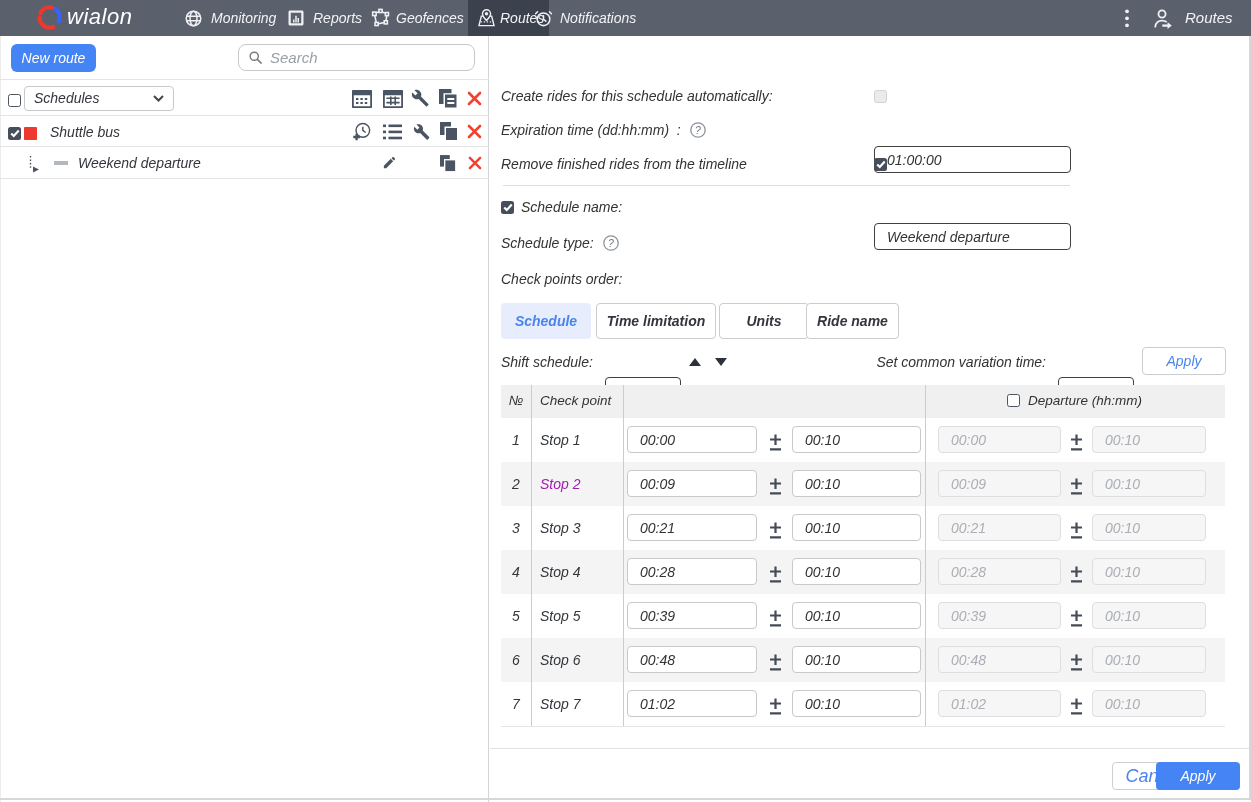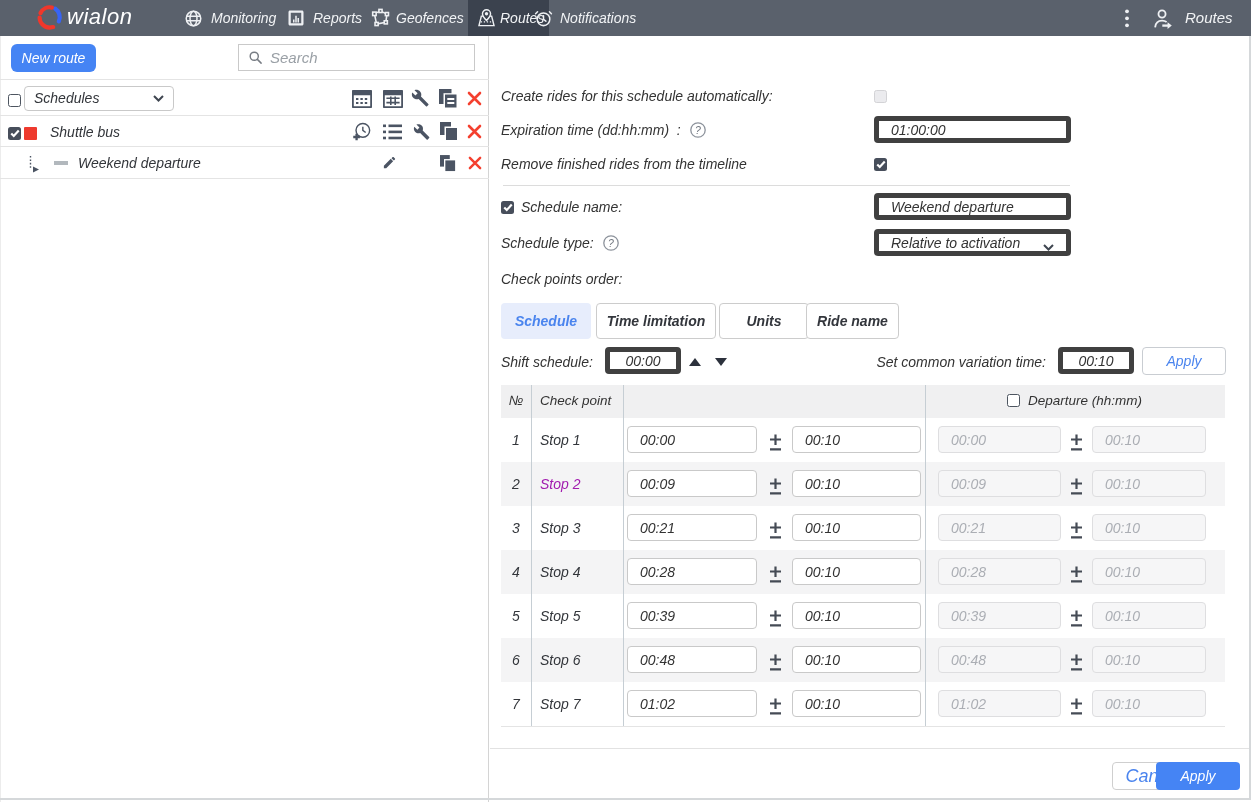--- a/index.html
+++ b/index.html
@@ -17,38 +17,38 @@
 #logotxt { position:absolute; left:67px; top:4px; color:#fff; font-size:22px;
   letter-spacing:0.5px; font-weight:400; }
 
 
 #leftpanel { position:absolute; left:0; top:36px; width:489px; height:766px;
   background:#fff; border-right:1px solid #d4d4d4; }
 #newroute { position:absolute; left:11px; top:8px; width:85px; height:28px;
   background:#4584f4; border-radius:6px; color:#fff; font-size:14px;
   display:flex; align-items:center; justify-content:center; }
 #search { position:absolute; left:238px; top:8px; width:237px; height:27px;
-  border:1px solid #c9c9c9; border-radius:0; display:flex; align-items:center; }
+  border:1px solid #c9c9c9; border-radius:8px; display:flex; align-items:center; }
 #search .ph { color:#9aa0a6; font-size:15px; margin-left:7px; }
 .lrow { position:absolute; left:0; width:489px; border-bottom:1px solid #e4e4e4; }
 .cb { position:absolute; width:13px; height:13px; border-radius:2.5px; }
 .cb-off { border:1.5px solid #4d5560; background:#fff; }
 .cb-dis { border:1px solid #d3d3d6; background:#ebebee; }
 .cb-on { background:#474e5b; display:flex; align-items:center; justify-content:center; }
 .ltext { position:absolute; font-size:14px; color:#32353a; }
 .icn { position:absolute; }
 
 #rightpanel { position:absolute; left:490px; top:36px; width:761px; height:766px; background:#fff; }
 #rphead { position:absolute; left:0; top:0; width:761px; height:35px; background:#f1f1f2;
   border-bottom:1px solid #e2e2e2; color:#3c3e42; font-size:13.5px;
   display:flex; align-items:center; padding-left:11px; }
 .flabel { position:absolute; font-size:14px; color:#333; white-space:nowrap; }
-.tinput { position:absolute; left:384px; width:197px; height:27px; border:5px solid #404040;
+.tinput { position:absolute; left:384px; width:197px; height:27px; border:1px solid #404040;
   border-radius:4px; font-size:14px; color:#333; display:flex; align-items:center;
-  padding-left:12px; background:#fff; }
+  padding-left:12px; background:#fff;margin-top:30px; }
 .sel-arrow { position:absolute; right:12px; top:10px; }
 
 .tab { position:absolute; top:267px; height:36px; border-radius:4px; font-size:14px;
   font-weight:700; color:#33363c; display:flex; align-items:center; justify-content:center;
   border:1px solid #ccc; background:#fff; }
 .tabactive { background:#e7edfc; border:none; color:#4a84ee; }
 
 #tbl { position:absolute; left:11px; top:349px; width:724px; }
 .throw { position:absolute; left:0; width:724px; height:33px; background:#f0f0f1;
   font-size:13.5px; color:#333; }
@@ -253,25 +253,20 @@
         </svg>
       </div>
     <div class="flabel" style="left:31px;top:163px">Schedule name:</div>
     <div class="tinput" style="top:157px">Weekend departure</div>
 
     <div class="flabel" style="left:11px;top:199px">Schedule type:</div>
     <svg class="abs" style="left:113px;top:199px" width="16" height="16" viewBox="0 0 16 16">
         <circle cx="8" cy="8" r="7.2" fill="none" stroke="#8d939c" stroke-width="1.3"></circle>
         <text x="8" y="11.6" text-anchor="middle" font-size="10.5" fill="#70767f" font-family="Liberation Sans">?</text>
       </svg>
-    <div class="tinput" style="top:193px">Relative to activation
-      <svg class="sel-arrow" width="11" height="7" viewBox="0 0 11 7" fill="none" stroke="#3f4650" stroke-width="2">
-          <path d="M1 1l4.5 4.5L10 1"></path>
-        </svg>
-    </div>
 
     <div class="flabel" style="left:11px;top:235px">Check points order:</div>
 
     <div class="tab tabactive" style="left:11px;width:90px">Schedule</div>
     <div class="tab" style="left:106px;width:120px">Time limitation</div>
     <div class="tab" style="left:229px;width:90px">Units</div>
     <div class="tab" style="left:316px;width:93px">Ride name</div>
 
     <div class="flabel" style="left:11px;top:318px;font-size:14px">Shift schedule:</div>
     <div class="tinput" style="left:115px;top:311px;width:76px;padding-left:0;justify-content:center">00:00</div>

